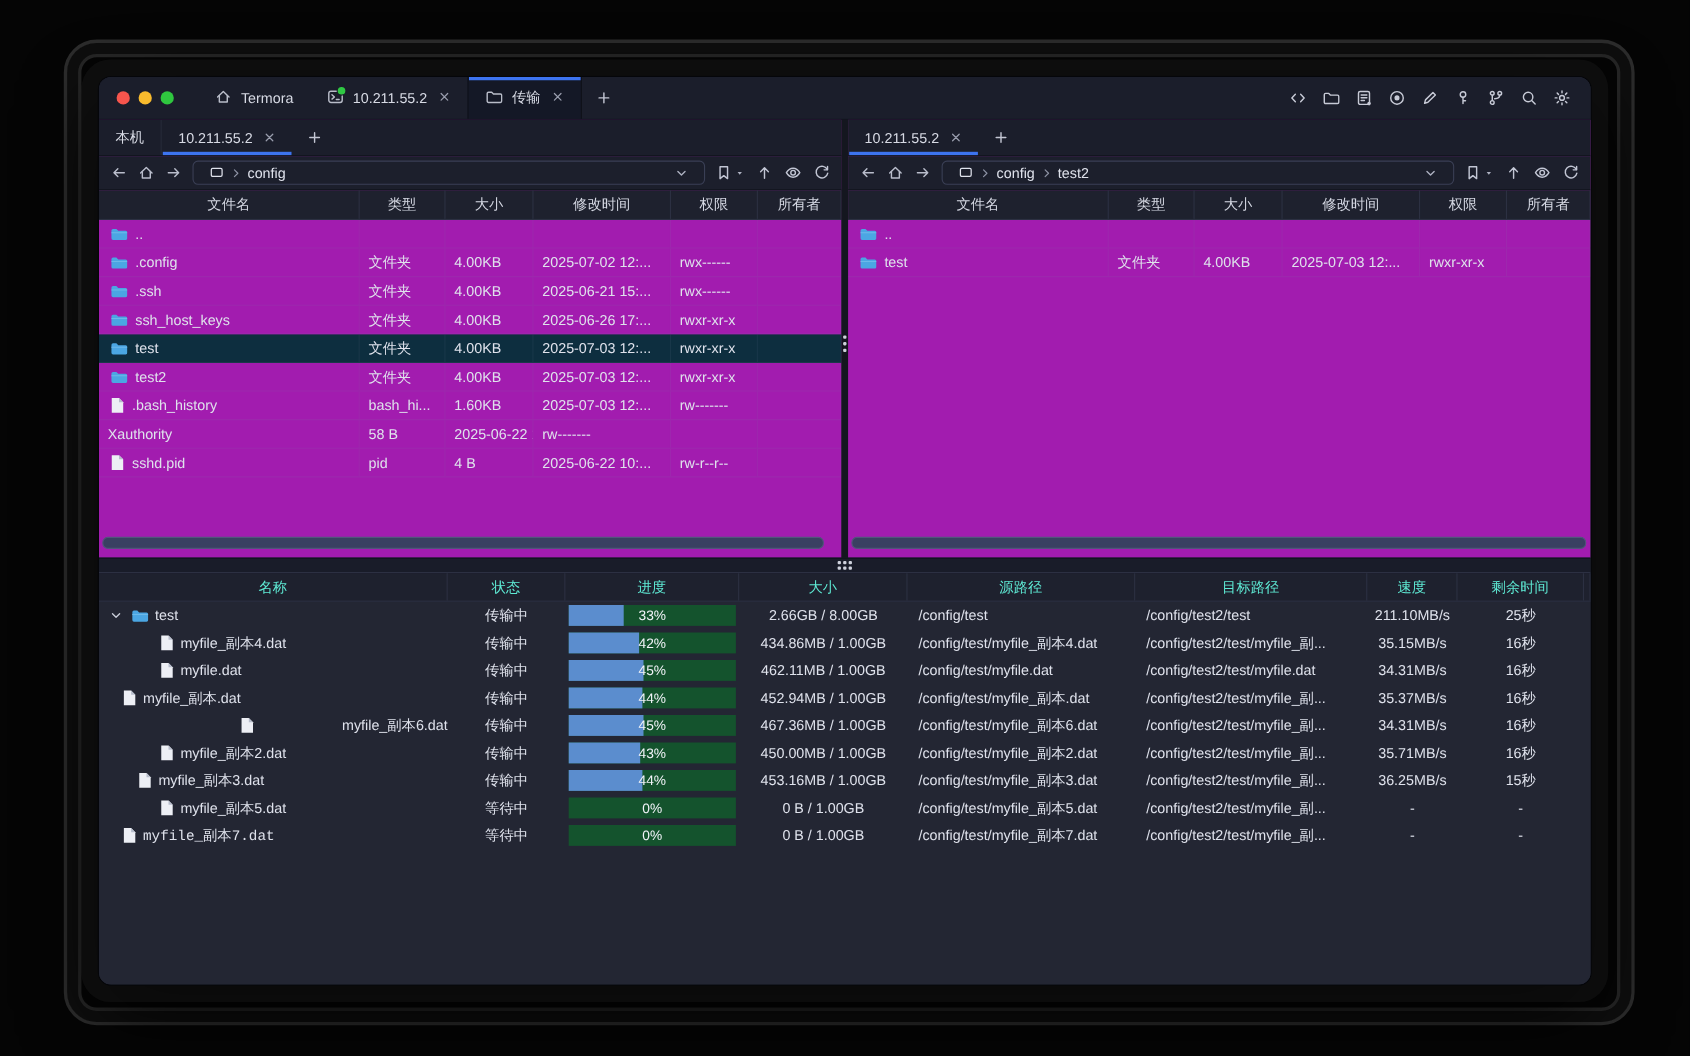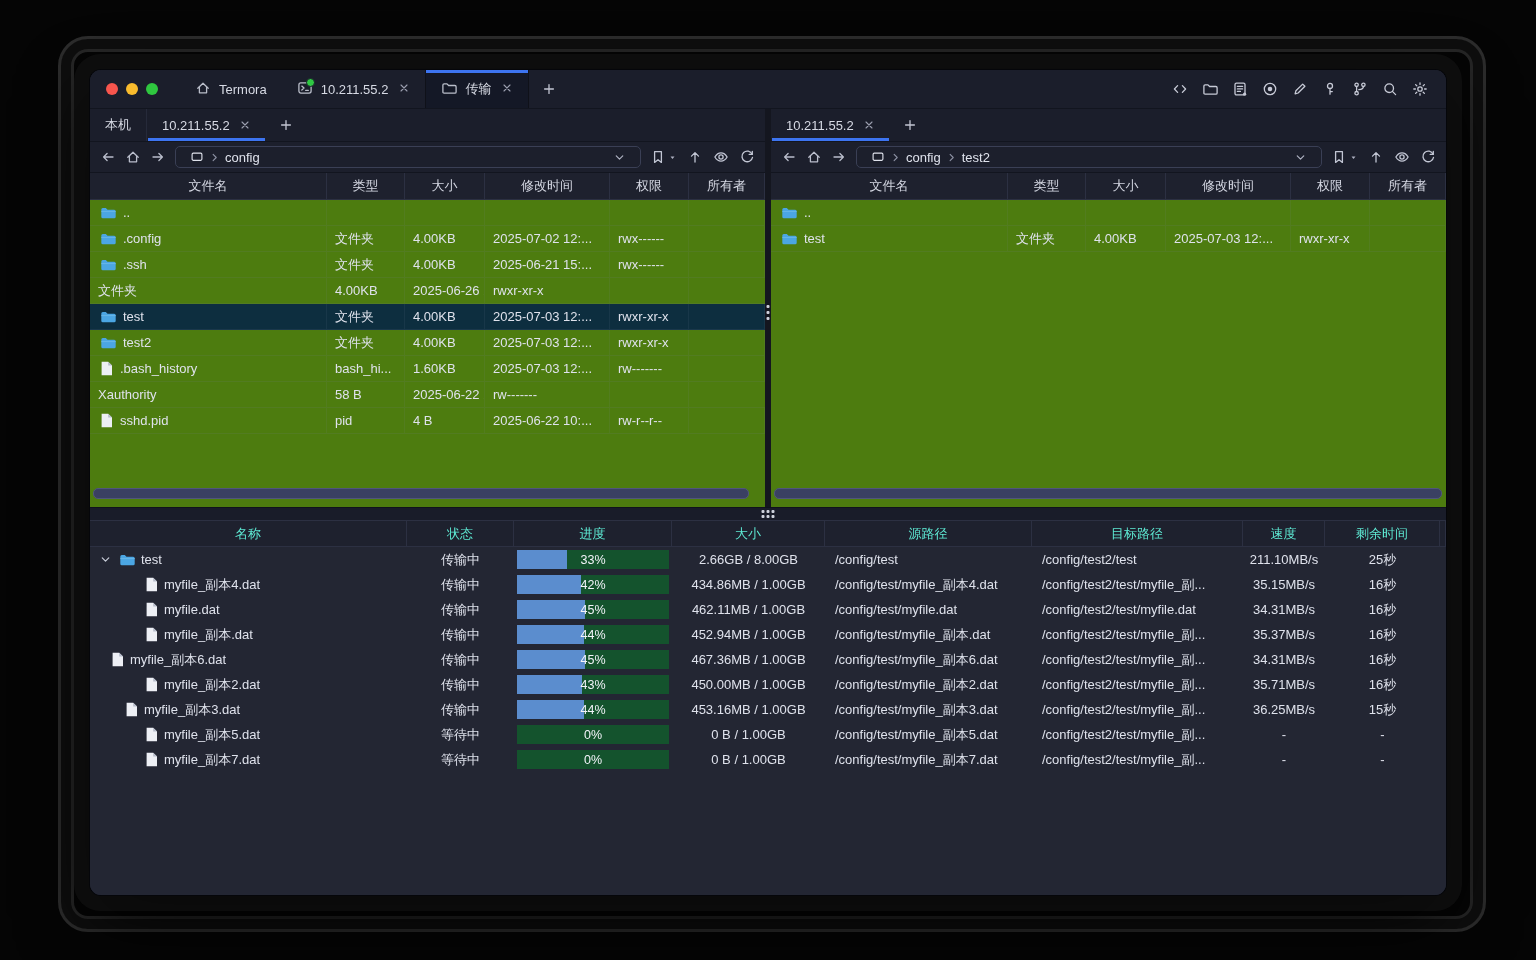--- a/index.html
+++ b/index.html
@@ -21,21 +21,21 @@
   .title-tab .icon{color:#b9bdc9;}
   .title-tab.active{background:#141826;box-shadow:inset 0 3px 0 #3d74f0;border-left:1px solid #0f1119;border-right:1px solid #0f1119;}
   .tab-close{color:#9a9eae;margin-left:2px;}
   .badge-wrap{position:relative;}
   .badge-wrap::after{content:"";position:absolute;right:-2px;top:-2px;width:7px;height:7px;border-radius:50%;background:#2fc843;border:1px solid #1b1e2b;}
   .newtab{display:flex;align-items:center;padding:0 12px;color:#c3c6d3;}
   .tb-actions{margin-left:auto;display:flex;align-items:center;gap:14px;padding-right:18px;color:#c7cad6;}
 
   
   .panels{flex:0 0 398px;display:flex;min-height:0;position:relative;}
-  .fpanel{flex:1 1 0;min-width:0;display:flex;flex-direction:column;background:#4d7c0f;position:relative;
+  .fpanel{flex:1 1 0;min-width:0;display:flex;flex-direction:column;background:#a21caf;position:relative;
     --fcols:237px 78px 80px 125px 79px 1fr;}
   .vdivider{flex:0 0 6px;background:#14161f;position:relative;}
   .vhandle{position:absolute;top:196px;left:50%;transform:translateX(-50%);display:flex;flex-direction:column;gap:3px;}
   .vhandle i{width:3px;height:3px;border-radius:1px;background:#cfd2dd;display:block;}
 
   .ptabs{flex:0 0 32px;background:#1b1e2b;border-bottom:1px solid #12151f;display:flex;align-items:stretch;}
   .ptab{display:flex;align-items:center;gap:7px;padding:0 15px;font-size:13px;color:#d7dae4;position:relative;}
   .ptab.first{border-right:1px solid #262a3a;}
   .ptab.active::after{content:"";position:absolute;left:1px;right:1px;bottom:0;height:3px;background:#3d74f0;}
   .ptab .tab-close{font-size:0;}
@@ -329,20 +329,29 @@
                 </span>
                 <span>.ssh</span>
               </div>
               <div class="fc">文件夹</div>
               <div class="fc">4.00KB</div>
               <div class="fc">2025-06-21 15:...</div>
               <div class="fc">rwx------</div>
               <div class="fc"></div>
             </div>
             <div class="frow">
+              <div class="fc name">
+                <span class="icon ">
+                  <svg width="16" height="15" viewBox="0 0 16 15">
+                    <path fill="#4ba6e3" d="M1.3 4.6 q0-1.5 1.5-1.5 h3 l1.7 1.7 h6.7 q1.5 0 1.5 1.5 v5.4 q0 1.5-1.5 1.5 H2.8 q-1.5 0-1.5-1.5 z"></path>
+                    <path fill="#6cb9ea" d="M1.3 6.2 h14.4 v.9 H1.3 z"></path>
+                  </svg>
+                </span>
+                <span>ssh_host_keys</span>
+              </div>
               <div class="fc">文件夹</div>
               <div class="fc">4.00KB</div>
               <div class="fc">2025-06-26 17:...</div>
               <div class="fc">rwxr-xr-x</div>
               <div class="fc"></div>
             </div>
             <div class="frow selected">
               <div class="fc name">
                 <span class="icon ">
                   <svg width="16" height="15" viewBox="0 0 16 15">
@@ -654,21 +663,21 @@
             </div>
           </div>
           <div class="tc center">462.11MB / 1.00GB</div>
           <div class="tc pad">/config/test/myfile.dat</div>
           <div class="tc pad">/config/test2/test/myfile.dat</div>
           <div class="tc center">34.31MB/s</div>
           <div class="tc center">16秒</div>
           <div class="tc"></div>
         </div>
         <div class="trow">
-          <div class="tc name" style="padding-left: 34px;">
+          <div class="tc name" style="">
             <span class="chev-slot"></span>
             <span class="icon ">
               <svg width="13" height="15" viewBox="0 0 13 15">
                 <path fill="#edeff5" d="M1.6 .8 h6.6 l3.8 3.8 v9.6 H1.6 z"></path>
                 <path fill="#b7bdcc" d="M8.2 .8 l3.8 3.8 H8.2 z"></path>
               </svg>
             </span>
             <span>myfile_副本.dat</span>
           </div>
           <div class="tc center">传输中</div>
@@ -679,21 +688,21 @@
             </div>
           </div>
           <div class="tc center">452.94MB / 1.00GB</div>
           <div class="tc pad">/config/test/myfile_副本.dat</div>
           <div class="tc pad">/config/test2/test/myfile_副...</div>
           <div class="tc center">35.37MB/s</div>
           <div class="tc center">16秒</div>
           <div class="tc"></div>
         </div>
         <div class="trow">
-          <div class="tc name" style="">
+          <div class="tc name" style="padding-left: 34px; justify-content: space-between;">
             <span class="chev-slot"></span>
             <span class="icon ">
               <svg width="13" height="15" viewBox="0 0 13 15">
                 <path fill="#edeff5" d="M1.6 .8 h6.6 l3.8 3.8 v9.6 H1.6 z"></path>
                 <path fill="#b7bdcc" d="M8.2 .8 l3.8 3.8 H8.2 z"></path>
               </svg>
             </span>
             <span>myfile_副本6.dat</span>
           </div>
           <div class="tc center">传输中</div>
@@ -779,21 +788,21 @@
             </div>
           </div>
           <div class="tc center">0 B / 1.00GB</div>
           <div class="tc pad">/config/test/myfile_副本5.dat</div>
           <div class="tc pad">/config/test2/test/myfile_副...</div>
           <div class="tc center">-</div>
           <div class="tc center">-</div>
           <div class="tc"></div>
         </div>
         <div class="trow">
-          <div class="tc name" style="padding-left: 34px;">
+          <div class="tc name" style=" font-family: Liberation Mono, monospace;">
             <span class="chev-slot"></span>
             <span class="icon ">
               <svg width="13" height="15" viewBox="0 0 13 15">
                 <path fill="#edeff5" d="M1.6 .8 h6.6 l3.8 3.8 v9.6 H1.6 z"></path>
                 <path fill="#b7bdcc" d="M8.2 .8 l3.8 3.8 H8.2 z"></path>
               </svg>
             </span>
             <span>myfile_副本7.dat</span>
           </div>
           <div class="tc center">等待中</div>

